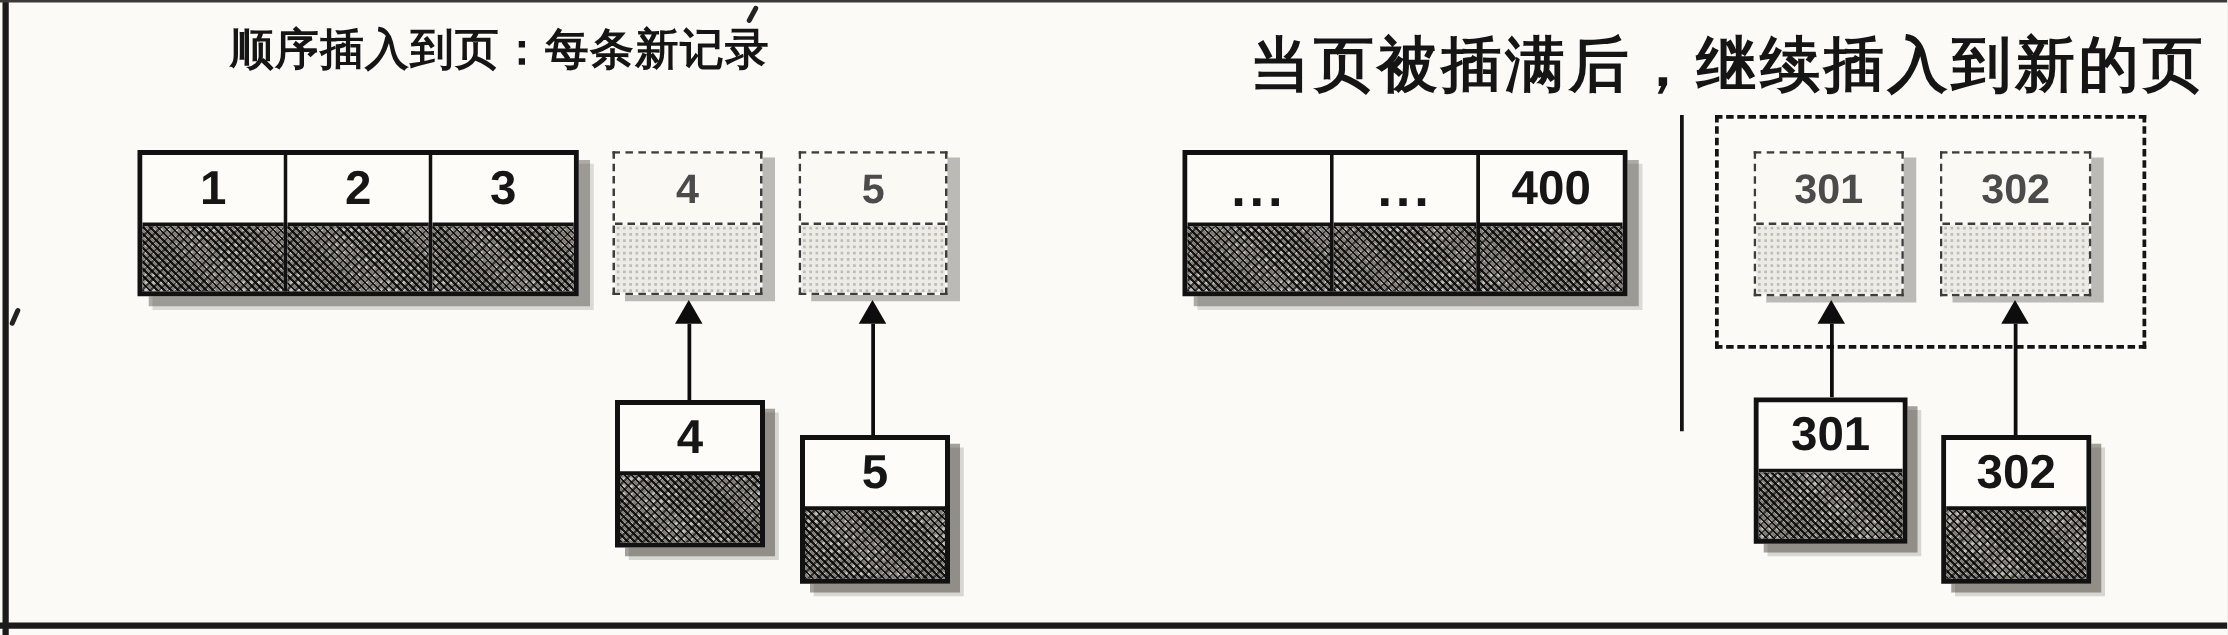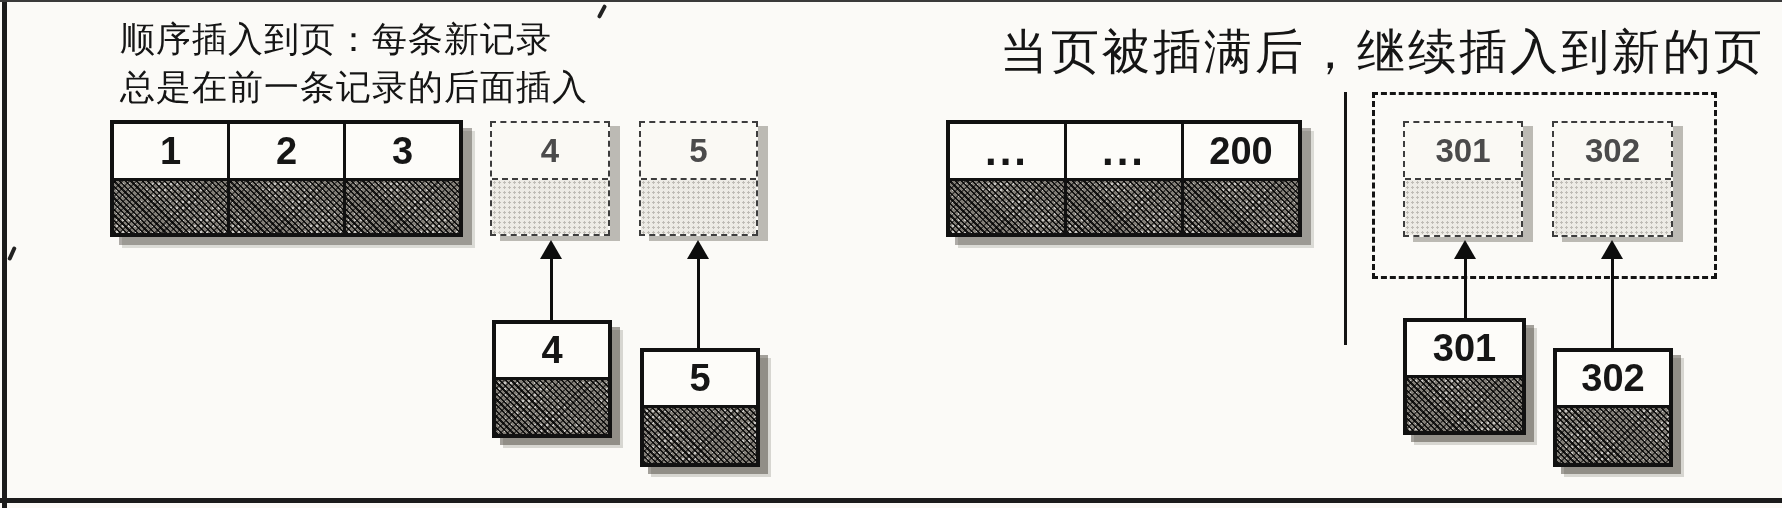--- a/index.html
+++ b/index.html
@@ -10,21 +10,21 @@
   }
   .abs{position:absolute;}
   
   .frame-left{left:2px; top:0; width:5px; height:508px; background:#1b1b1b;}
   .frame-top{left:0; top:0; width:1782px; height:2px; background:#3a3a3a;}
   .frame-bottom{left:0; top:498px; width:1782px; height:5px; background:#1b1b1b;}
   .stray{width:4px; height:15px; background:#222; border-radius:2px;}
   .stray-a{left:600px; top:4px; transform:rotate(28deg);}
   .stray-b{left:10px; top:246px; transform:rotate(24deg);}
   
-  .title{font-weight:400; text-align:left; letter-spacing:1px; white-space:nowrap;}
+  .title{font-weight:700; text-align:center; letter-spacing:1px; white-space:nowrap;}
   .t-left1{left:120px; top:16px; width:560px; font-size:35px;}
   .t-left2{left:120px; top:64px; width:560px; font-size:35px;}
   .t-right{left:1000px; top:20px; width:630px; font-size:48px; letter-spacing:3px;}
   
   .hatch-dark{
     background-color:#827e77;
     background-image:
       repeating-linear-gradient(45deg, rgba(0,0,0,.85) 0 1.5px, transparent 1.5px 4px),
       repeating-linear-gradient(135deg, rgba(0,0,0,.55) 0 1.5px, transparent 1.5px 5px),
       radial-gradient(rgba(255,255,255,.55) 1px, transparent 1.6px);
@@ -80,21 +80,20 @@
 
 <div class="stage">
 
   <div class="abs frame-left"></div>
   <div class="abs frame-top"></div>
   <div class="abs frame-bottom"></div>
   <div class="abs stray stray-a"></div>
   <div class="abs stray stray-b"></div>
 
   <div class="abs title t-left1">顺序插入到页：每条新记录</div>
-  <div class="abs title t-left2">总是在前一条记录的后面插入</div>
 
   <div class="abs ptable" style="left:110px; top:120px; width:345px; height:109px;">
     <div class="col">
       <div class="cellnum">1</div>
       <div class="fill hatch-dark"></div>
     </div>
     <div class="col">
       <div class="cellnum">2</div>
       <div class="fill hatch-dark"></div>
     </div>
@@ -136,21 +135,21 @@
   <div class="abs ptable" style="left:946px; top:120px; width:348px; height:109px;">
     <div class="col dots">
       <div class="cellnum">...</div>
       <div class="fill hatch-dark"></div>
     </div>
     <div class="col dots">
       <div class="cellnum">...</div>
       <div class="fill hatch-dark"></div>
     </div>
     <div class="col">
-      <div class="cellnum">200</div>
+      <div class="cellnum">400</div>
       <div class="fill hatch-dark"></div>
     </div>
   </div>
 
   <div class="abs vline" style="left:1344px; top:92px; height:253px;"></div>
 
   <div class="abs dashed-region" style="left:1372px; top:92px; width:339px; height:181px;"></div>
 
   <div class="abs slot" style="left:1403px; top:121px; width:116px; height:112px;">
     <div class="cellnum">301</div>

